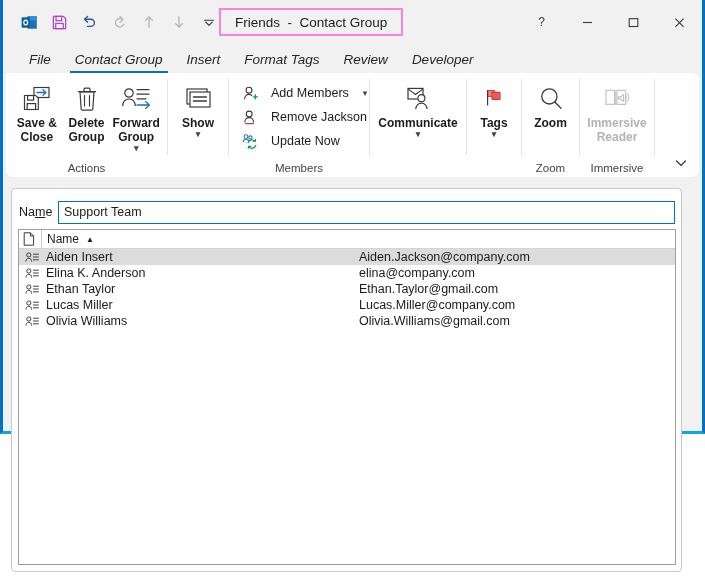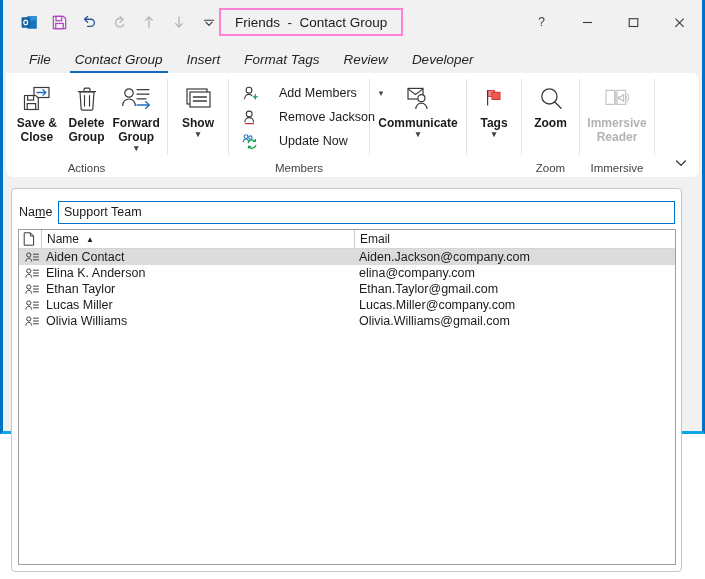--- a/index.html
+++ b/index.html
@@ -184,21 +184,21 @@
     display: flex;
     flex-direction: column;
     justify-content: flex-start;
     padding: 5px 2px 0 2px;
     gap: 2px;
   }
   .smallbtn {
     height: 22px;
     display: flex;
     align-items: center;
-    gap: 20px;
+    gap: 12px;
     padding: 0 6px 0 4px;
     font-size: 12.5px;
     color: #1b1b1b;
     white-space: nowrap;
   }
   .smallbtn .sglyph {
     width: 18px;
     height: 18px;
     display: flex;
     align-items: center;
@@ -649,34 +649,31 @@
         <div class="hcell icon">
           <svg width="12" height="14" viewBox="0 0 12 14">
             <path d="M1.2 0.8h6.2L10.6 4v9.2H1.2z" fill="#ffffff" stroke="#3a3a3a" stroke-width="1"></path>
             <path d="M7.4 0.8V4h3.2" fill="none" stroke="#3a3a3a" stroke-width="1"></path>
           </svg>
         </div>
         <div class="hcell name">
           <span>Name</span>
           <span class="sortarrow">▲</span>
         </div>
-        <div class="hcell email">
-          <span>Email</span>
-        </div>
       </div>
 
       <div class="row selected">
         <div class="cell-icon">
           <svg width="14" height="11" viewBox="0 0 14 11">
             <circle cx="3.8" cy="3" r="2.1" fill="none" stroke="#3a3a3a" stroke-width="0.95"></circle>
             <path d="M0.9 9.6c0-2 1.3-3.3 2.9-3.3s2.9 1.3 2.9 3.3" fill="none" stroke="#3a3a3a" stroke-width="0.95"></path>
             <path d="M8.4 2.2h5M8.4 5h5M8.4 7.8h5" stroke="#3a3a3a" stroke-width="0.95" stroke-linecap="round"></path>
           </svg>
         </div>
-        <div class="cell-name">Aiden Contact</div>
+        <div class="cell-name">Aiden Insert</div>
         <div class="cell-email">Aiden.Jackson@company.com</div>
       </div>
 
       <div class="row">
         <div class="cell-icon">
           <svg width="14" height="11" viewBox="0 0 14 11">
             <circle cx="3.8" cy="3" r="2.1" fill="none" stroke="#3a3a3a" stroke-width="0.95"></circle>
             <path d="M0.9 9.6c0-2 1.3-3.3 2.9-3.3s2.9 1.3 2.9 3.3" fill="none" stroke="#3a3a3a" stroke-width="0.95"></path>
             <path d="M8.4 2.2h5M8.4 5h5M8.4 7.8h5" stroke="#3a3a3a" stroke-width="0.95" stroke-linecap="round"></path>
           </svg>

